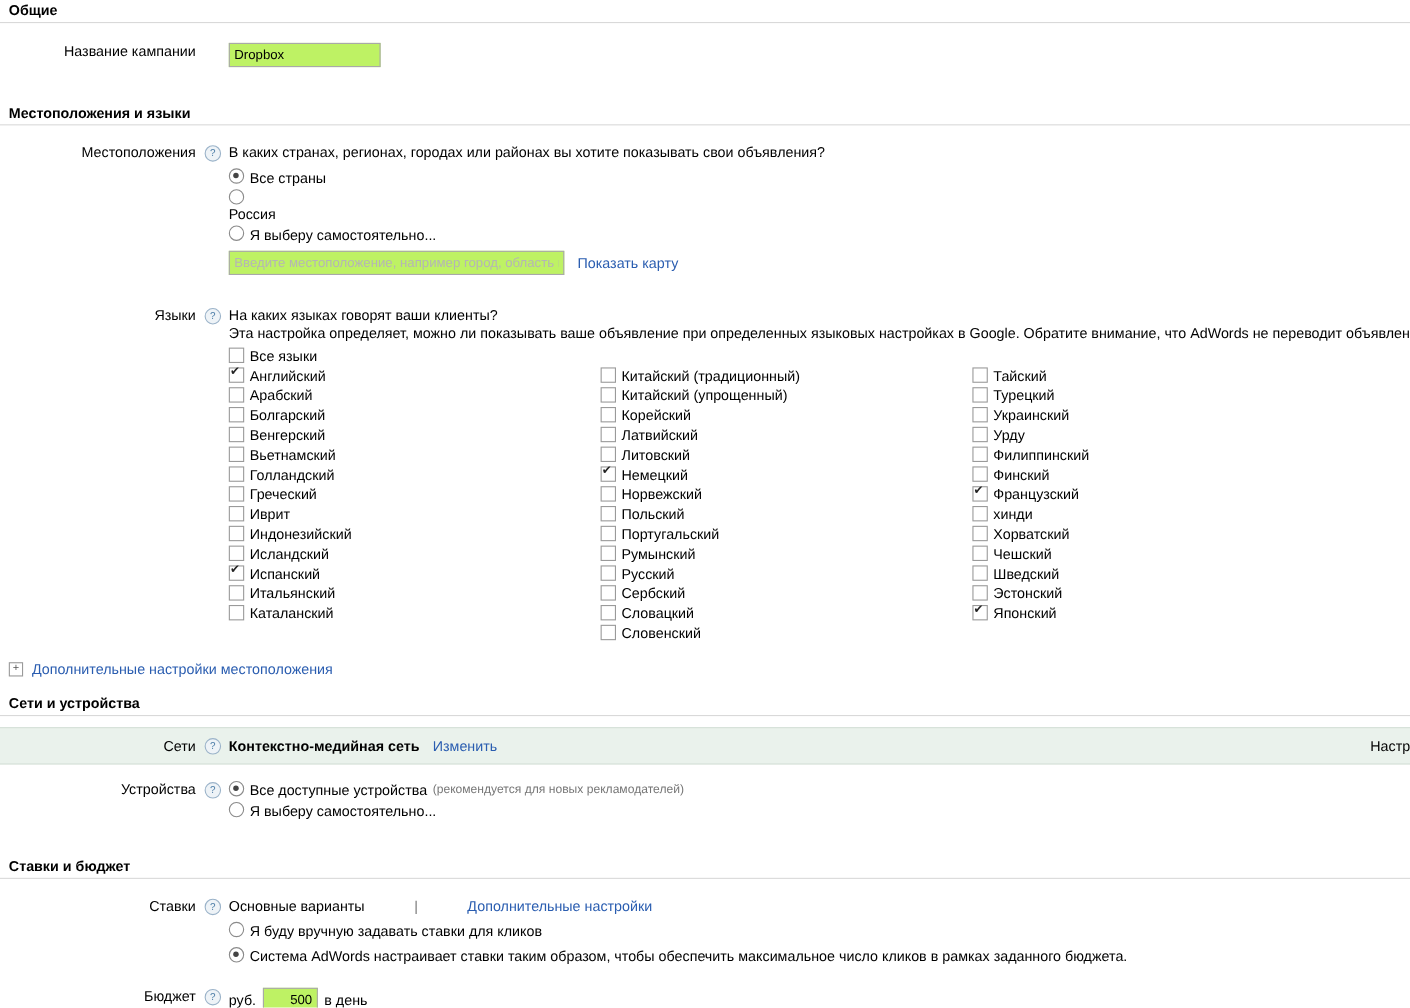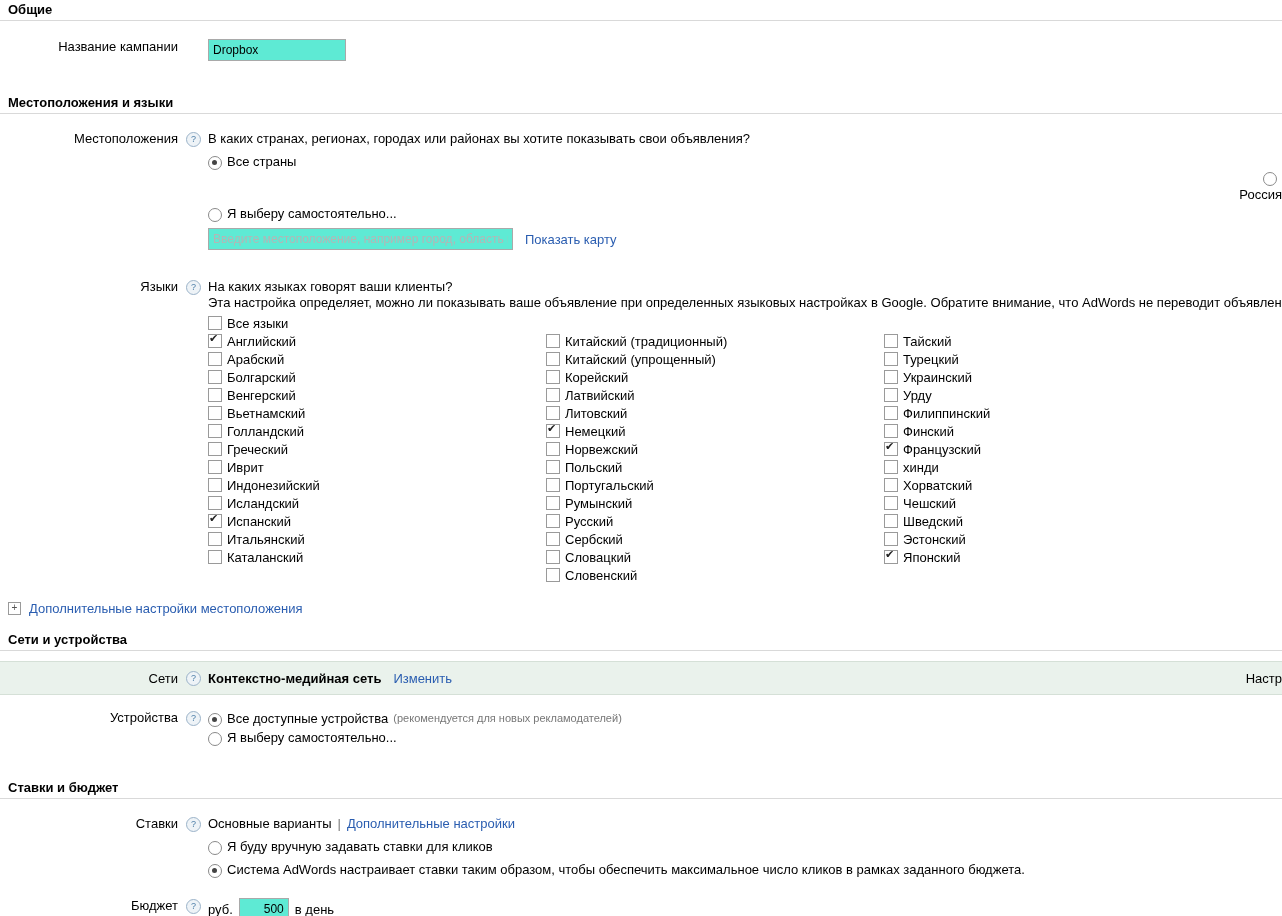--- a/index.html
+++ b/index.html
@@ -57,27 +57,27 @@
   }
   .content-col {
     flex: 1 1 auto;
   }
   .txt-input {
     font-family: "Liberation Sans", sans-serif;
     font-size: 12px;
     border: 1px solid #a9a9a9;
     padding: 3px 4px;
     color: #000;
-    background: #5eead4;
+    background: #bef264;
     box-sizing: border-box;
   }
   .txt-input::placeholder { color: #b5b5b5; }
   .radio-line, .cb-line {
     display: flex;
-    align-items: flex-end;
+    align-items: flex-start;
     line-height: 17px;
     margin: 0;
     font-size: 13px;
   }
   .radio {
     -webkit-appearance: none;
     appearance: none;
     width: 12px; height: 12px;
     border-radius: 50%;
     border: 1px solid #8a8a8a;
@@ -421,21 +421,21 @@
       </div>
     </div>
   </div>
 
   <div class="section-head" style="margin-top:34px;">Ставки и бюджет</div>
 
   <div class="row" style="margin-top:17px;">
     <div class="label-col">Ставки</div>
     <div class="help-col"><span class="help">?</span></div>
     <div class="content-col">
-      <div style="display:flex; align-items:center; margin-bottom:7px;">
+      <div style="display:flex; align-items:center; margin-bottom:7px;gap:39px;">
         <span>Основные варианты</span>
         <span style="margin:0 6px; color:#777;">|</span>
         <span class="link">Дополнительные настройки</span>
       </div>
       <div class="radio-line" style="margin-bottom:6px;">
         <span class="radio"></span>
         <span>Я буду вручную задавать ставки для кликов</span>
       </div>
       <div class="radio-line">
         <span class="radio checked"></span>

